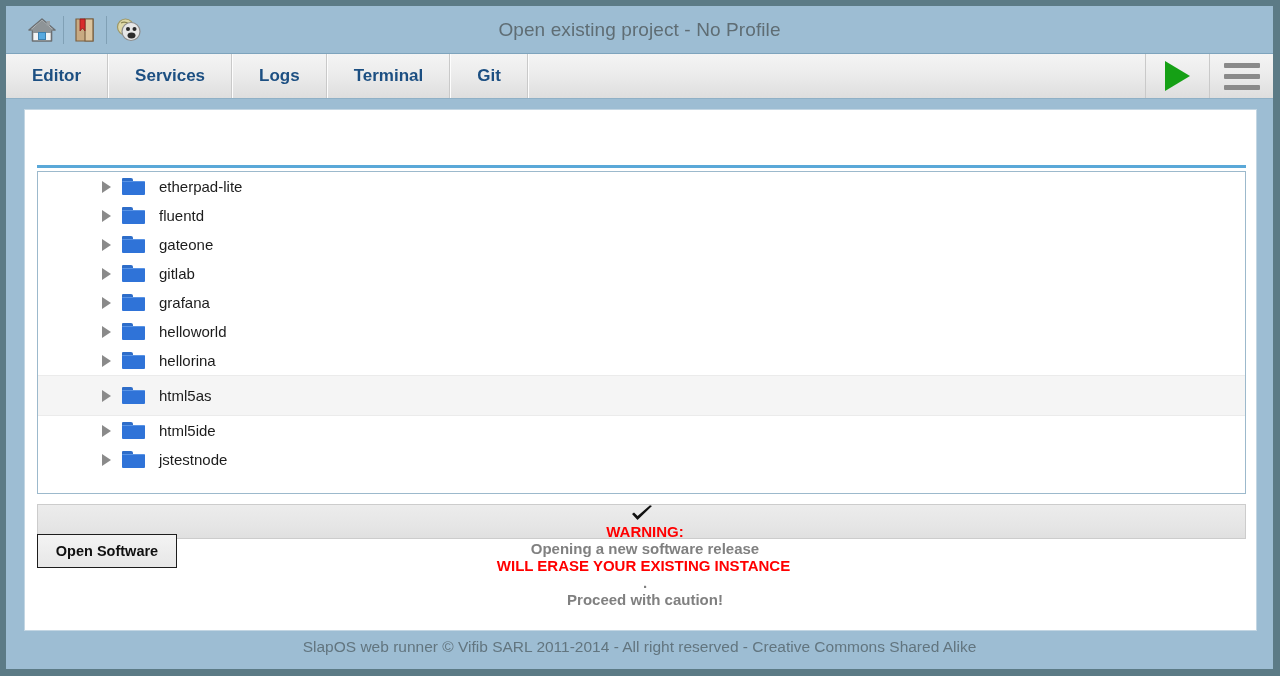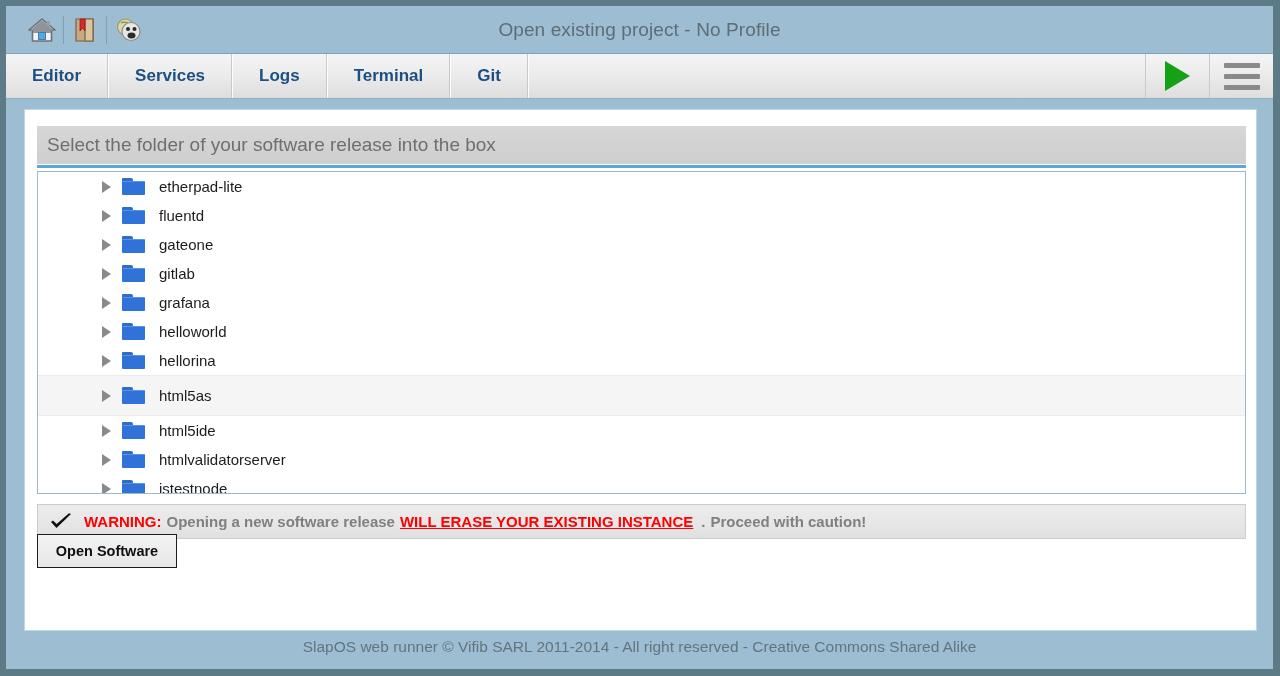--- a/index.html
+++ b/index.html
@@ -193,30 +193,31 @@
   #warning-bar {
     position: absolute;
     left: 12px; top: 394px;
     width: 1209px; height: 35px;
     background: linear-gradient(to bottom, #ececec 0%, #e6e6e6 60%, #e0e0e0 100%);
     border: 1px solid #cccccc;
     display: flex; align-items: center;
     padding-left: 12px;
     font-size: 15px;
     font-weight: bold;
+    flex-direction: column;
   }
   #check-icon {
     width: 22px; height: 18px;
     margin-right: 12px;
     flex: none;
   }
   .warn-red { color: #ff0000; font-weight: bold; }
   .warn-gray { color: #808080; font-weight: bold; }
   #warning-bar span { margin-right: 5px; }
-  #warning-bar span.tight { margin-right: 8px; text-decoration: underline; }
+  #warning-bar span.tight { margin-right: 8px; }
 
   
   #open-software-btn {
     position: absolute;
     left: 12px; top: 424px;
     width: 140px; height: 34px;
     background: linear-gradient(to bottom, #f3f3f3 0%, #ededed 50%, #e7e7e7 100%);
     border: 1px solid #1d1d1d;
     color: #101010;
     font-size: 14.5px;
@@ -288,21 +289,20 @@
       <div id="hamburger">
         <div></div>
           <div></div>
           <div></div>
       </div>
     </div>
   </div>
 
   <div id="content-card">
 
-    <div id="panel-header">Select the folder of your software release into the box</div>
     <div id="panel-rule"></div>
 
     <div id="tree-box">
         <div class="tree-row">
           <div class="tree-arrow"></div>
           <div class="folder-ico">
             <div class="back"></div>
             <div class="body"></div>
           </div>
           <div class="tree-label">etherpad-lite</div>
@@ -363,28 +363,20 @@
           </div>
           <div class="tree-label">html5as</div>
         </div>
         <div class="tree-row">
           <div class="tree-arrow"></div>
           <div class="folder-ico">
             <div class="back"></div>
             <div class="body"></div>
           </div>
           <div class="tree-label">html5ide</div>
-        </div>
-        <div class="tree-row">
-          <div class="tree-arrow"></div>
-          <div class="folder-ico">
-            <div class="back"></div>
-            <div class="body"></div>
-          </div>
-          <div class="tree-label">htmlvalidatorserver</div>
         </div>
         <div class="tree-row">
           <div class="tree-arrow"></div>
           <div class="folder-ico">
             <div class="back"></div>
             <div class="body"></div>
           </div>
           <div class="tree-label">jstestnode</div>
         </div>
       </div>

